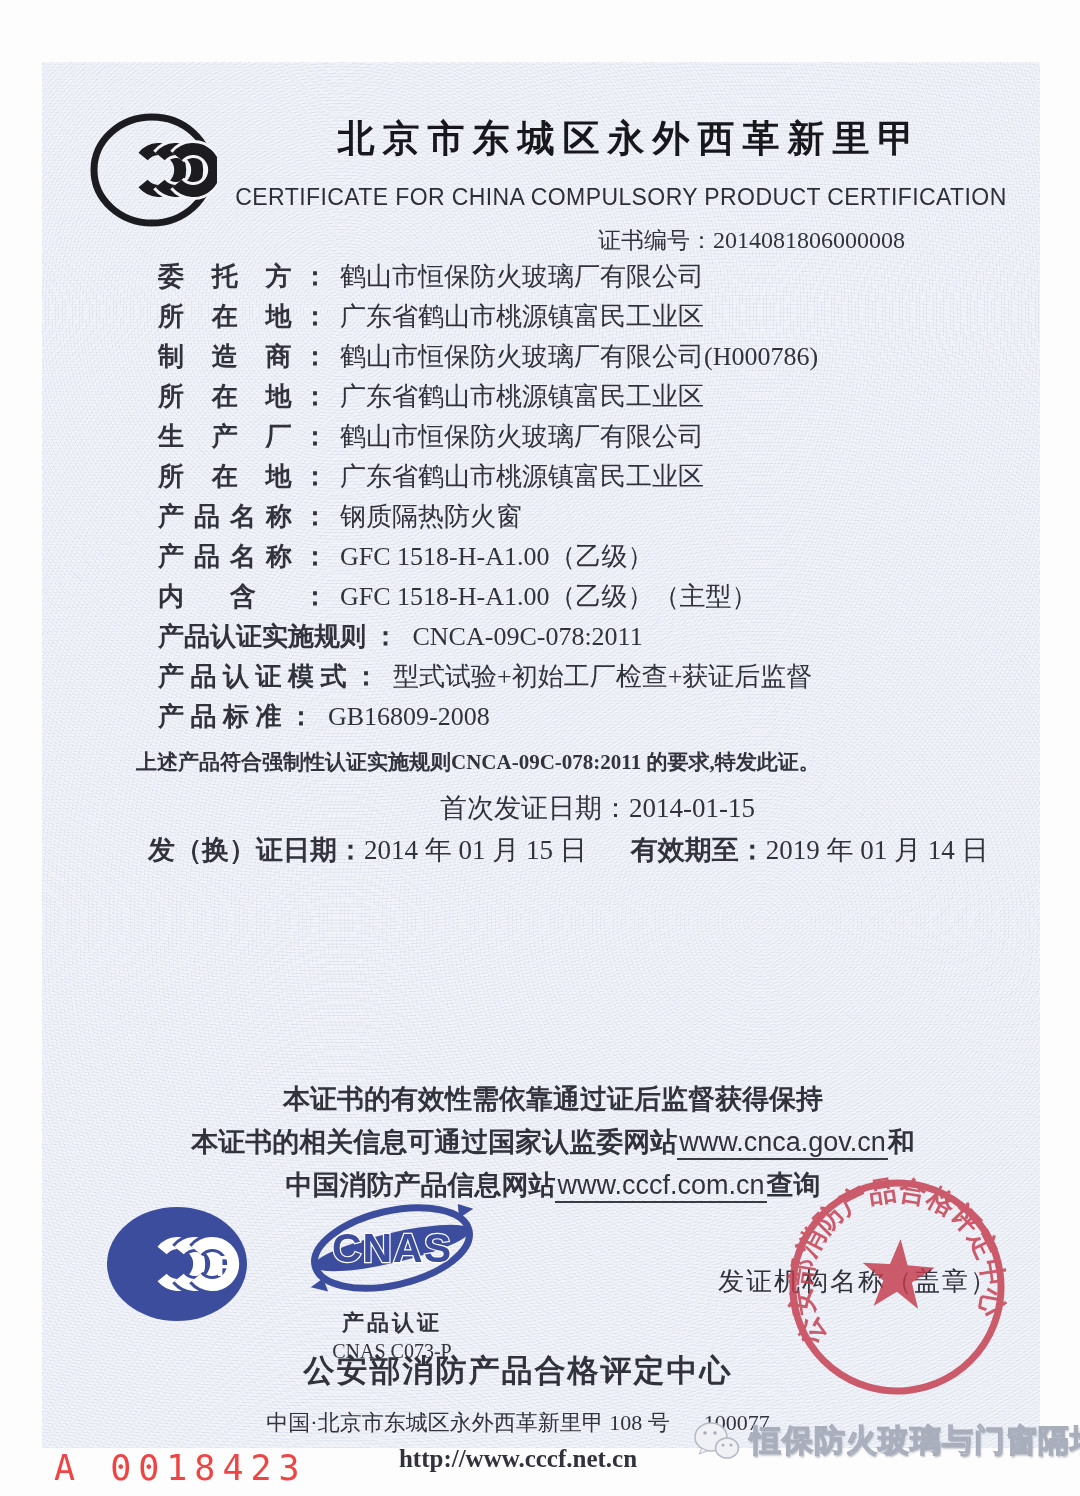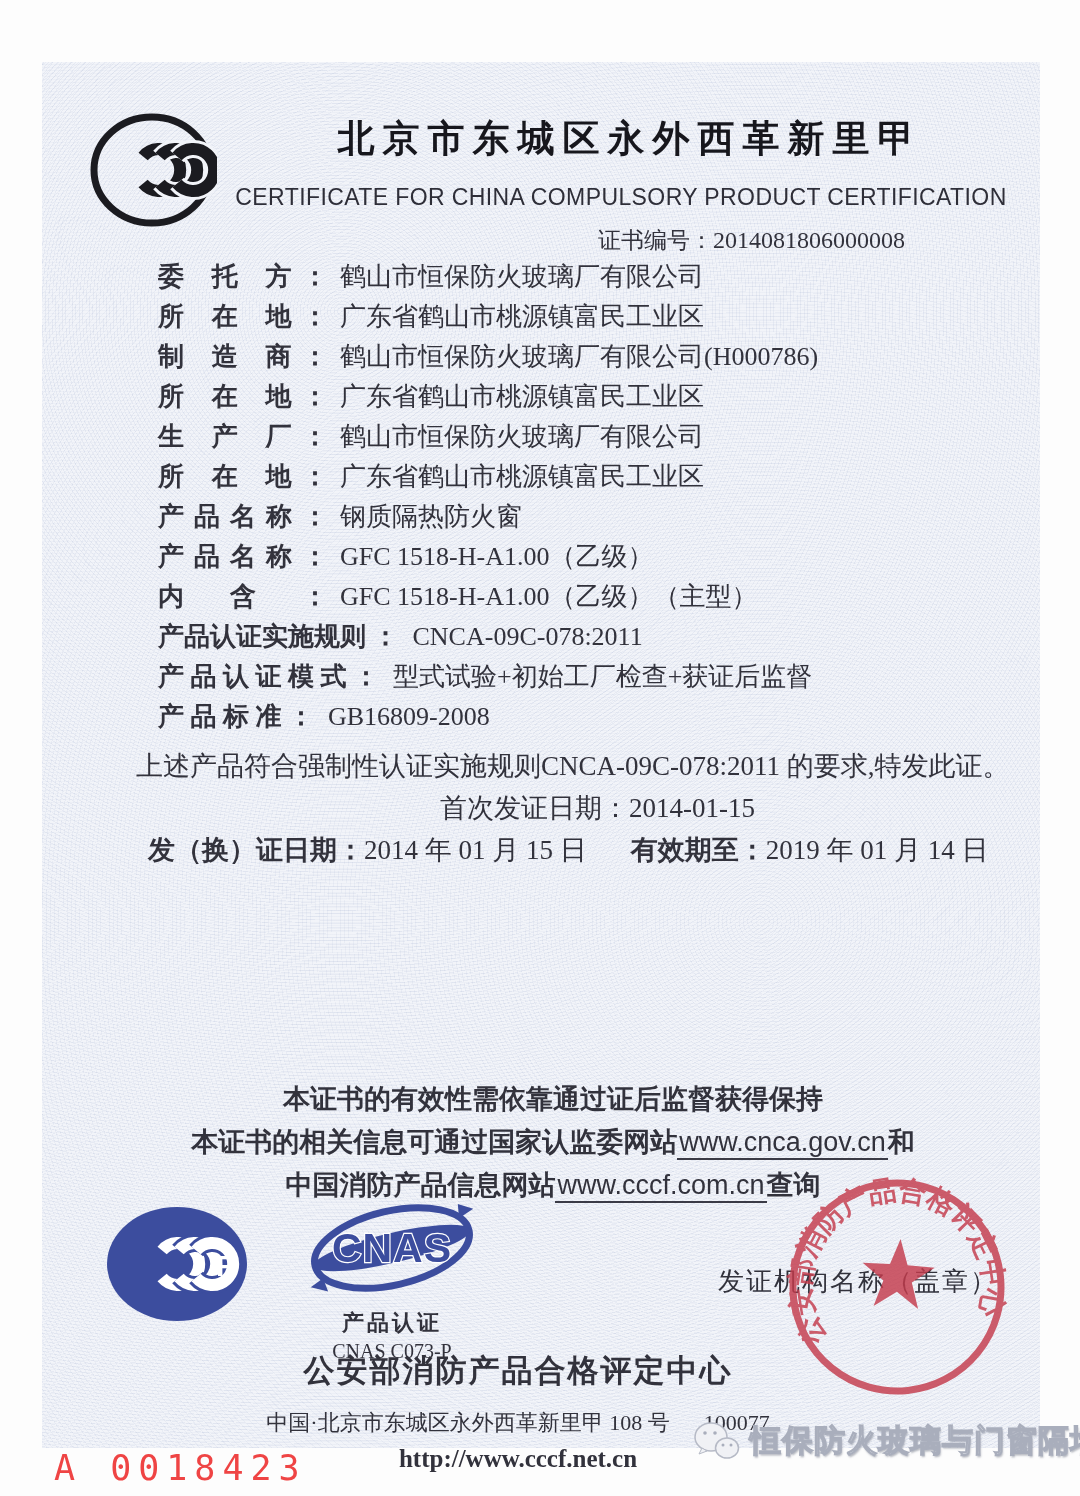--- a/index.html
+++ b/index.html
@@ -37,21 +37,21 @@
   .fields { position:absolute; left:116px; top:200px; width:860px; }
   .field-row { font-size:26px; line-height:29px; margin-bottom:11px; white-space:nowrap; }
   .field-row .lbl {
     display:inline-block; width:170px; font-weight:bold;
     text-align:justify; text-align-last:justify; vertical-align:bottom;
   }
   .field-row .val { margin-left:12px; }
   .field-row.wide .lbl { width:auto; text-align:center; text-align-last:auto; }
   .field-row.wide .val { margin-left:14px; }
 
-  .compliance { position:absolute; left:94px; top:686px; width:880px; font-size:27px; font-weight:normal; white-space:nowrap; }
+  .compliance { position:absolute; left:94px; top:686px; width:880px; font-size:21px; font-weight:bold; white-space:nowrap; }
   .first-issue { position:absolute; left:398px; top:728px; font-size:27px; white-space:nowrap; }
   .first-issue .lbl { font-weight:normal; }
   .date-line { position:absolute; left:106px; top:770px; font-size:27px; white-space:nowrap; }
   .date-line .lbl { font-weight:bold; }
   .date-line .gap { display:inline-block; width:44px; }
 
   .notes { position:absolute; left:0; right:0; top:1022px; text-align:center; padding-left:24px; }
   .notes div { font-size:27px; line-height:30px; margin-bottom:13px; font-weight:bold; }
   .notes .url {
     font-family:"Liberation Sans","DejaVu Sans",sans-serif; font-weight:400;

